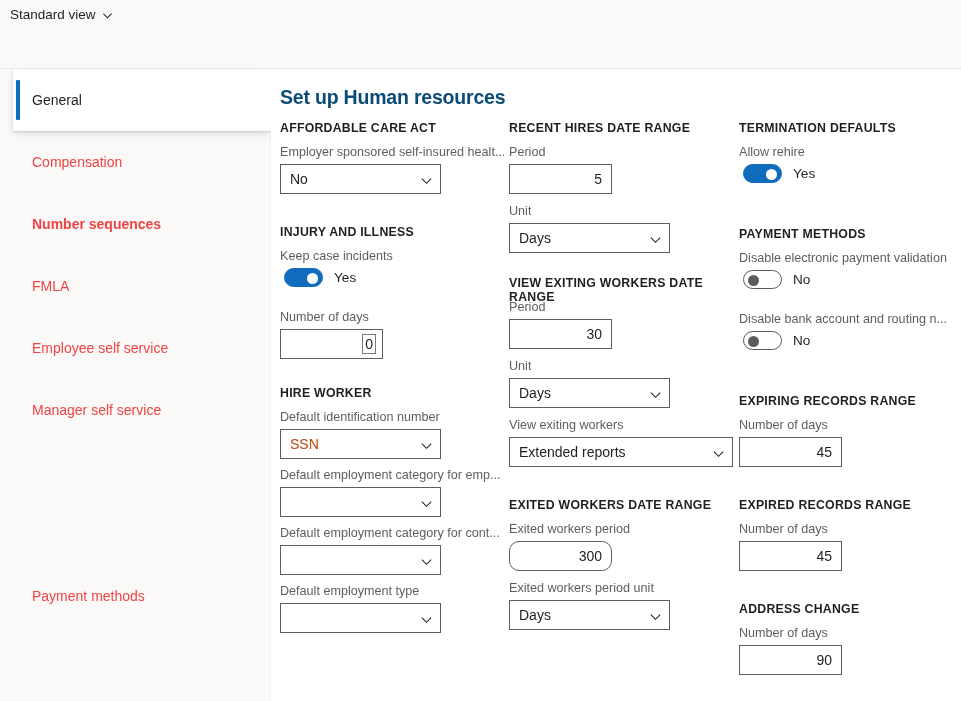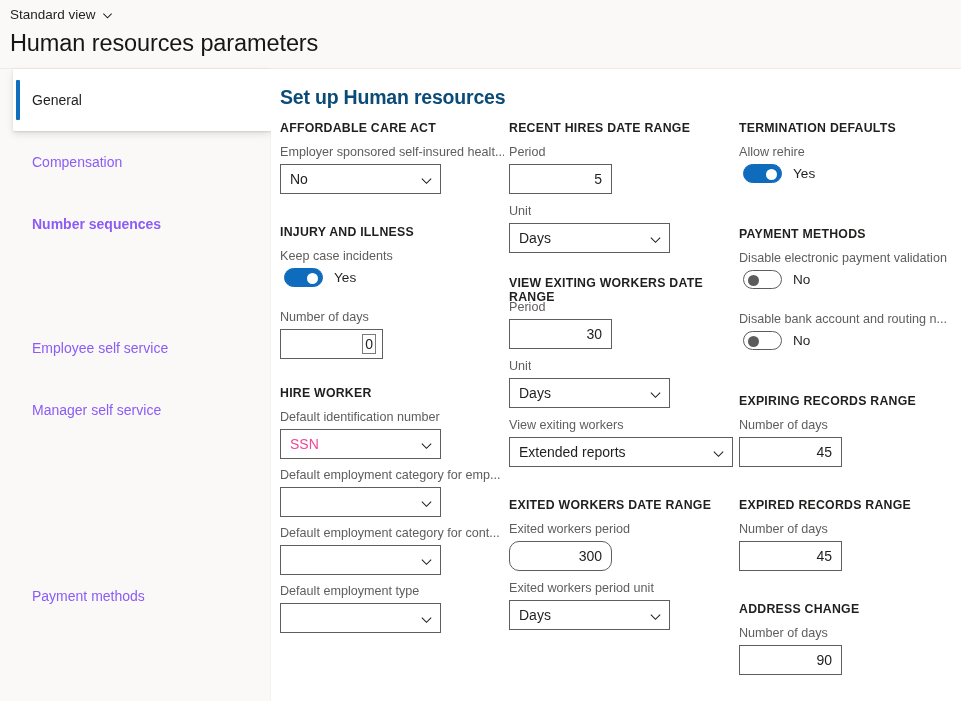--- a/index.html
+++ b/index.html
@@ -37,21 +37,21 @@
 
   
   .sidenav {
     position: absolute; left: 0; top: 69px; width: 271px; height: 632px;
     background: #faf9f8;
     border-right: 1px solid #f3f2f1;
   }
   .nav-item {
     position: absolute; left: 13px; width: 258px; height: 62px;
     display: flex; align-items: center;
-    font-size: 14px; color: #8b5cf6;
+    font-size: 14px; color: #ef4444;
     padding-left: 19px;
     cursor: pointer;
   }
   .nav-item.selected {
     background: #ffffff;
     color: #201f1e;
     box-shadow: 0 0.6px 1.8px rgba(0,0,0,0.10), 0 3.2px 7.2px rgba(0,0,0,0.11);
   }
   .nav-item.selected::before {
     content: ""; position: absolute; left: 3px; top: 11px;
@@ -96,21 +96,21 @@
     outline: 1px solid #7a7a7a; outline-offset: 1px;
   }
   .txtwrap { display:flex; justify-content:flex-end; align-items:center; height:100%; width:100%; }
 
   .combo {
     height: 30px; border: 1px solid #605e5c; background: #fff;
     display: flex; align-items: center; justify-content: space-between;
     padding: 0 7px 0 9px; cursor: pointer;
   }
   .combo .cval { font-size: 14px; color: #201f1e; }
-  .combo .cval.link { color: #ec4899; }
+  .combo .cval.link { color: #c2410c; }
   .combo .cval.empty { color: transparent; }
   .combo .carat { width: 13px; height: 13px; flex: 0 0 13px; }
 
   .toggle-row { display: flex; align-items: center; gap: 11px; }
   .switch {
     width: 39px; height: 19px; border-radius: 10px; position: relative;
     flex: 0 0 39px; cursor: pointer;
   }
   .switch.on  { background: #0f6cbd; border: 1px solid #0f6cbd; }
   .switch.off { background: #ffffff; border: 1px solid #5c5c5c; }
@@ -126,32 +126,34 @@
 
   <div class="header">
     <div class="view-selector">
       <span>Standard view</span>
       <span class="chev">
         <svg width="11" height="11" viewBox="0 0 12 12">
             <path d="M1.5 4 L6 8.5 L10.5 4" fill="none" stroke="#201f1e" stroke-width="1.1"></path>
           </svg>
       </span>
     </div>
-    <div class="page-title">Human resources parameters</div>
   </div>
 
   <div class="sidenav">
     <div class="nav-item selected" style="top:0px;">
         <span>General</span>
       </div>
     <div class="nav-item" style="top:62px;">
         <span>Compensation</span>
       </div>
     <div class="nav-item" style="top:124px;font-weight:bold;">
         <span>Number sequences</span>
+      </div>
+    <div class="nav-item" style="top:186px;">
+        <span>FMLA</span>
       </div>
     <div class="nav-item" style="top:248px;">
         <span>Employee self service</span>
       </div>
     <div class="nav-item" style="top:310px;">
         <span>Manager self service</span>
       </div>
     <div class="nav-item" style="top:496px;">
         <span>Payment methods</span>
       </div>

